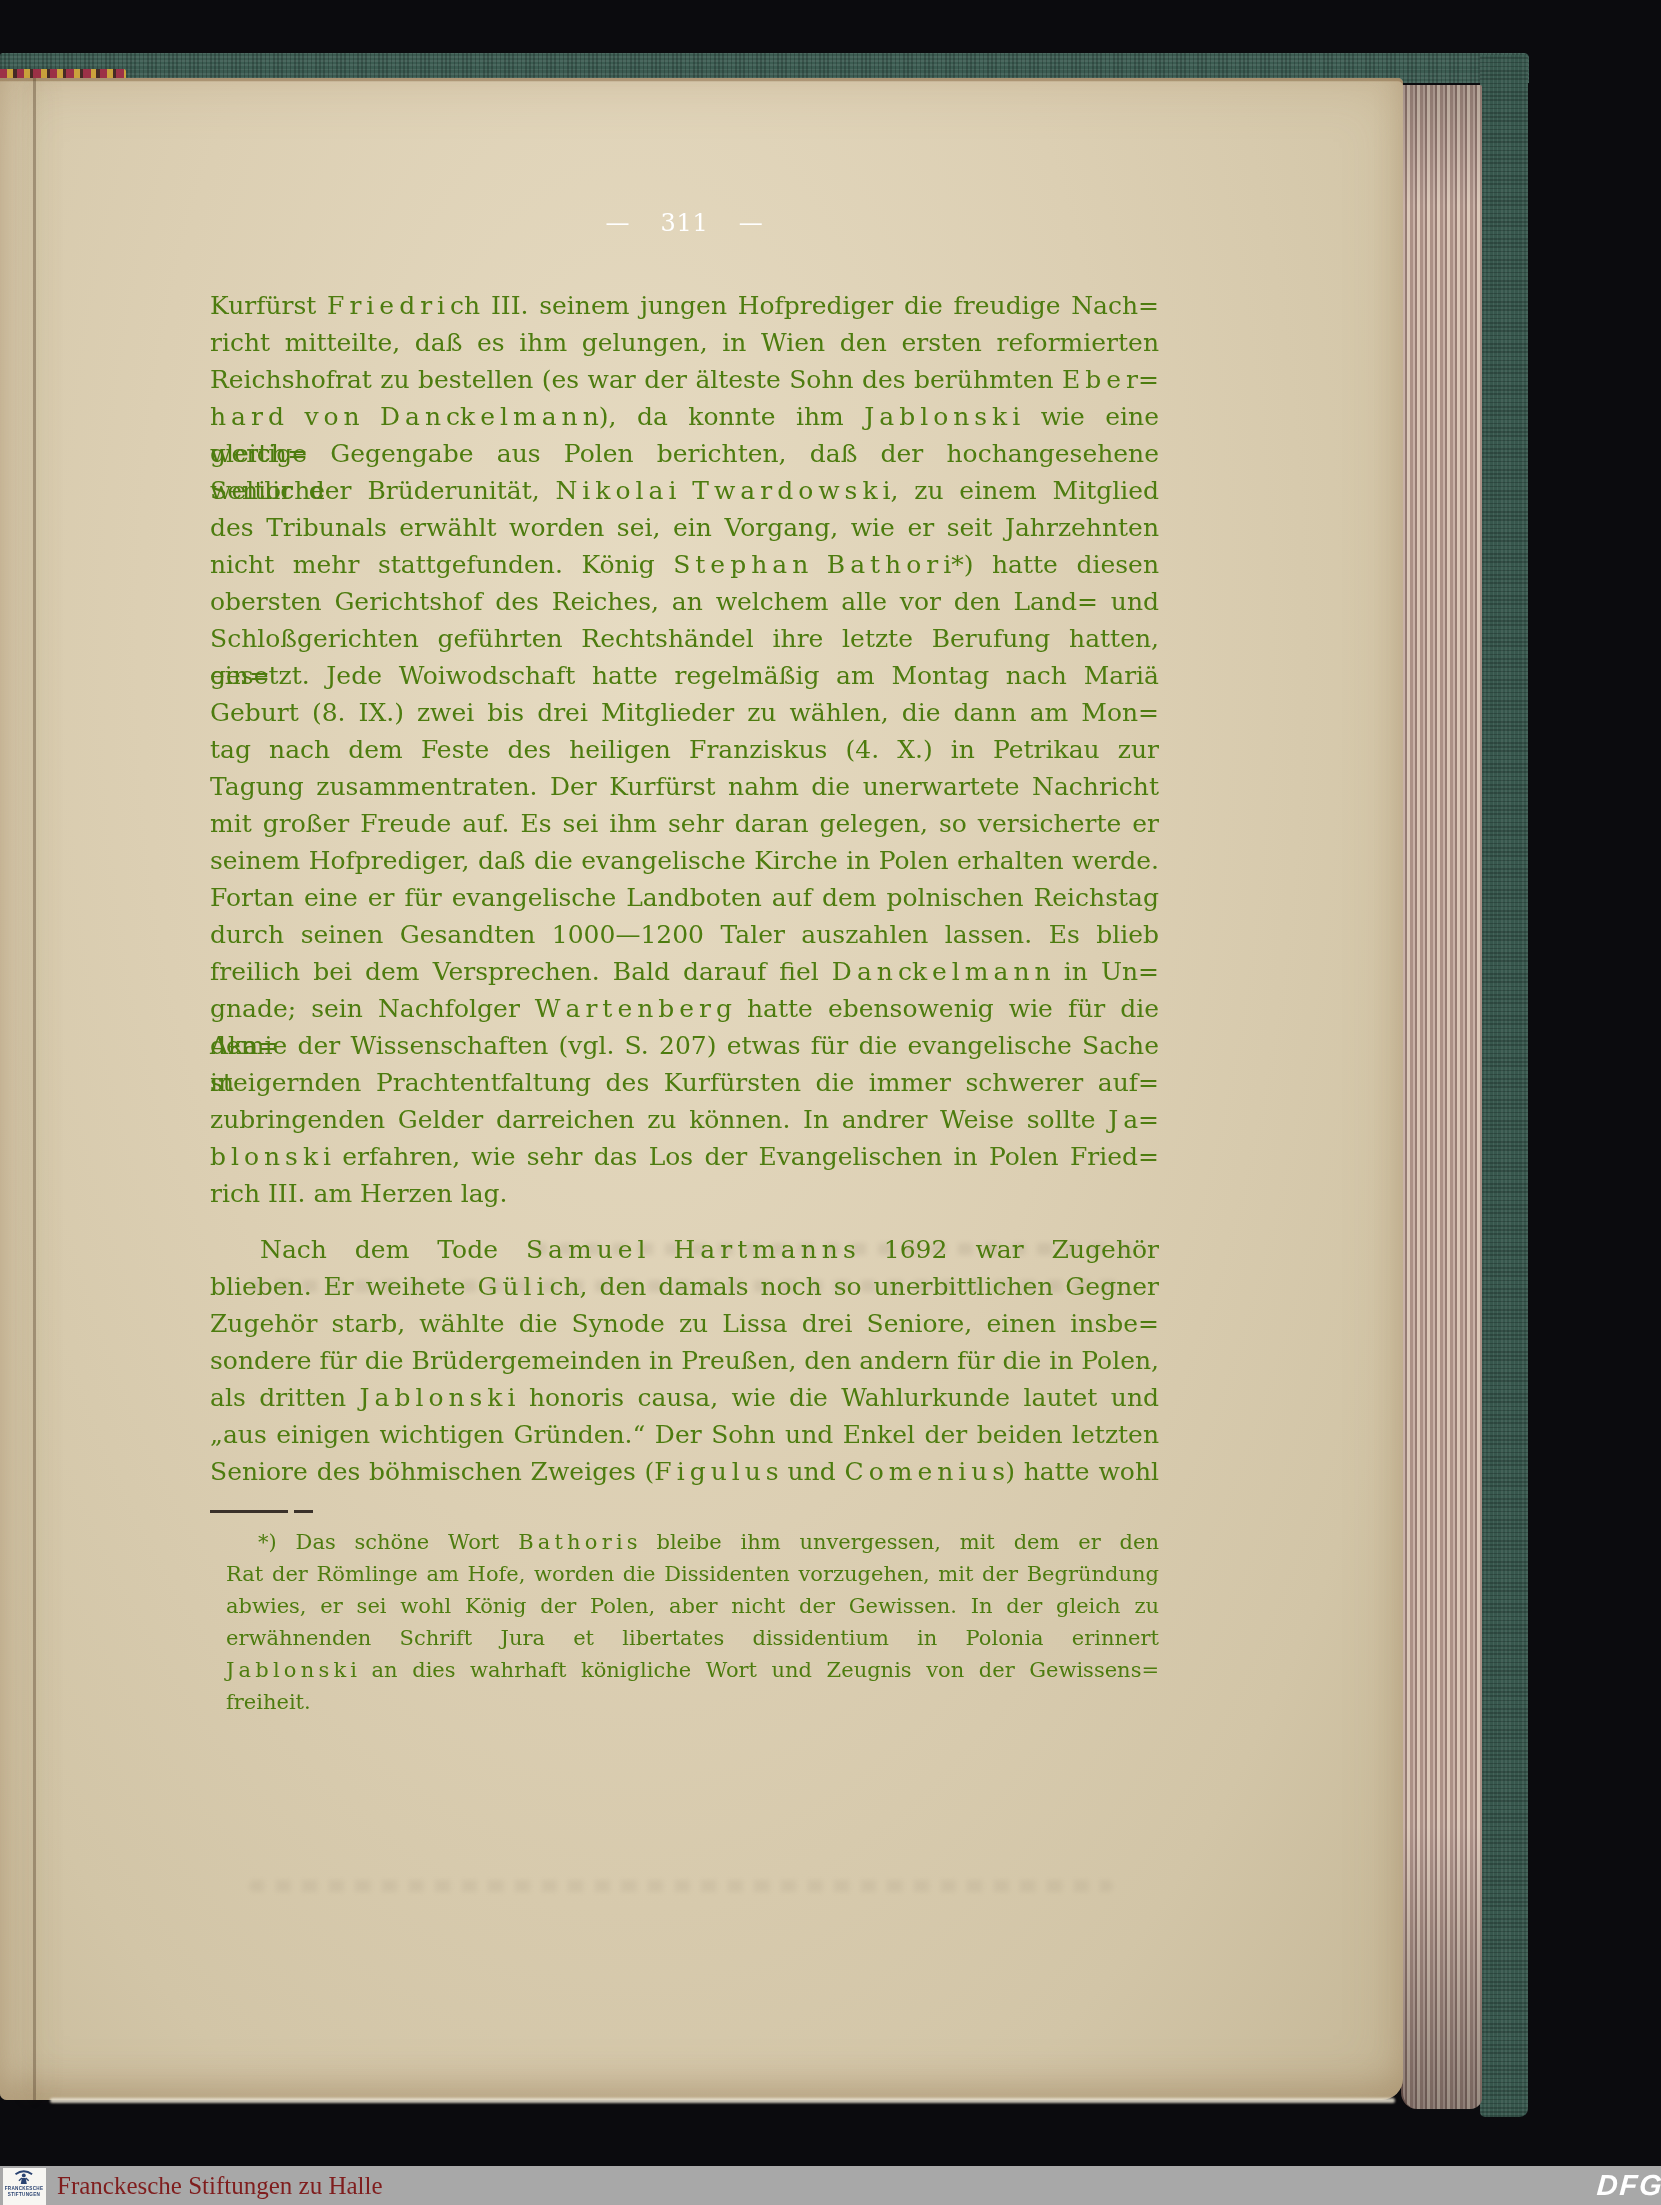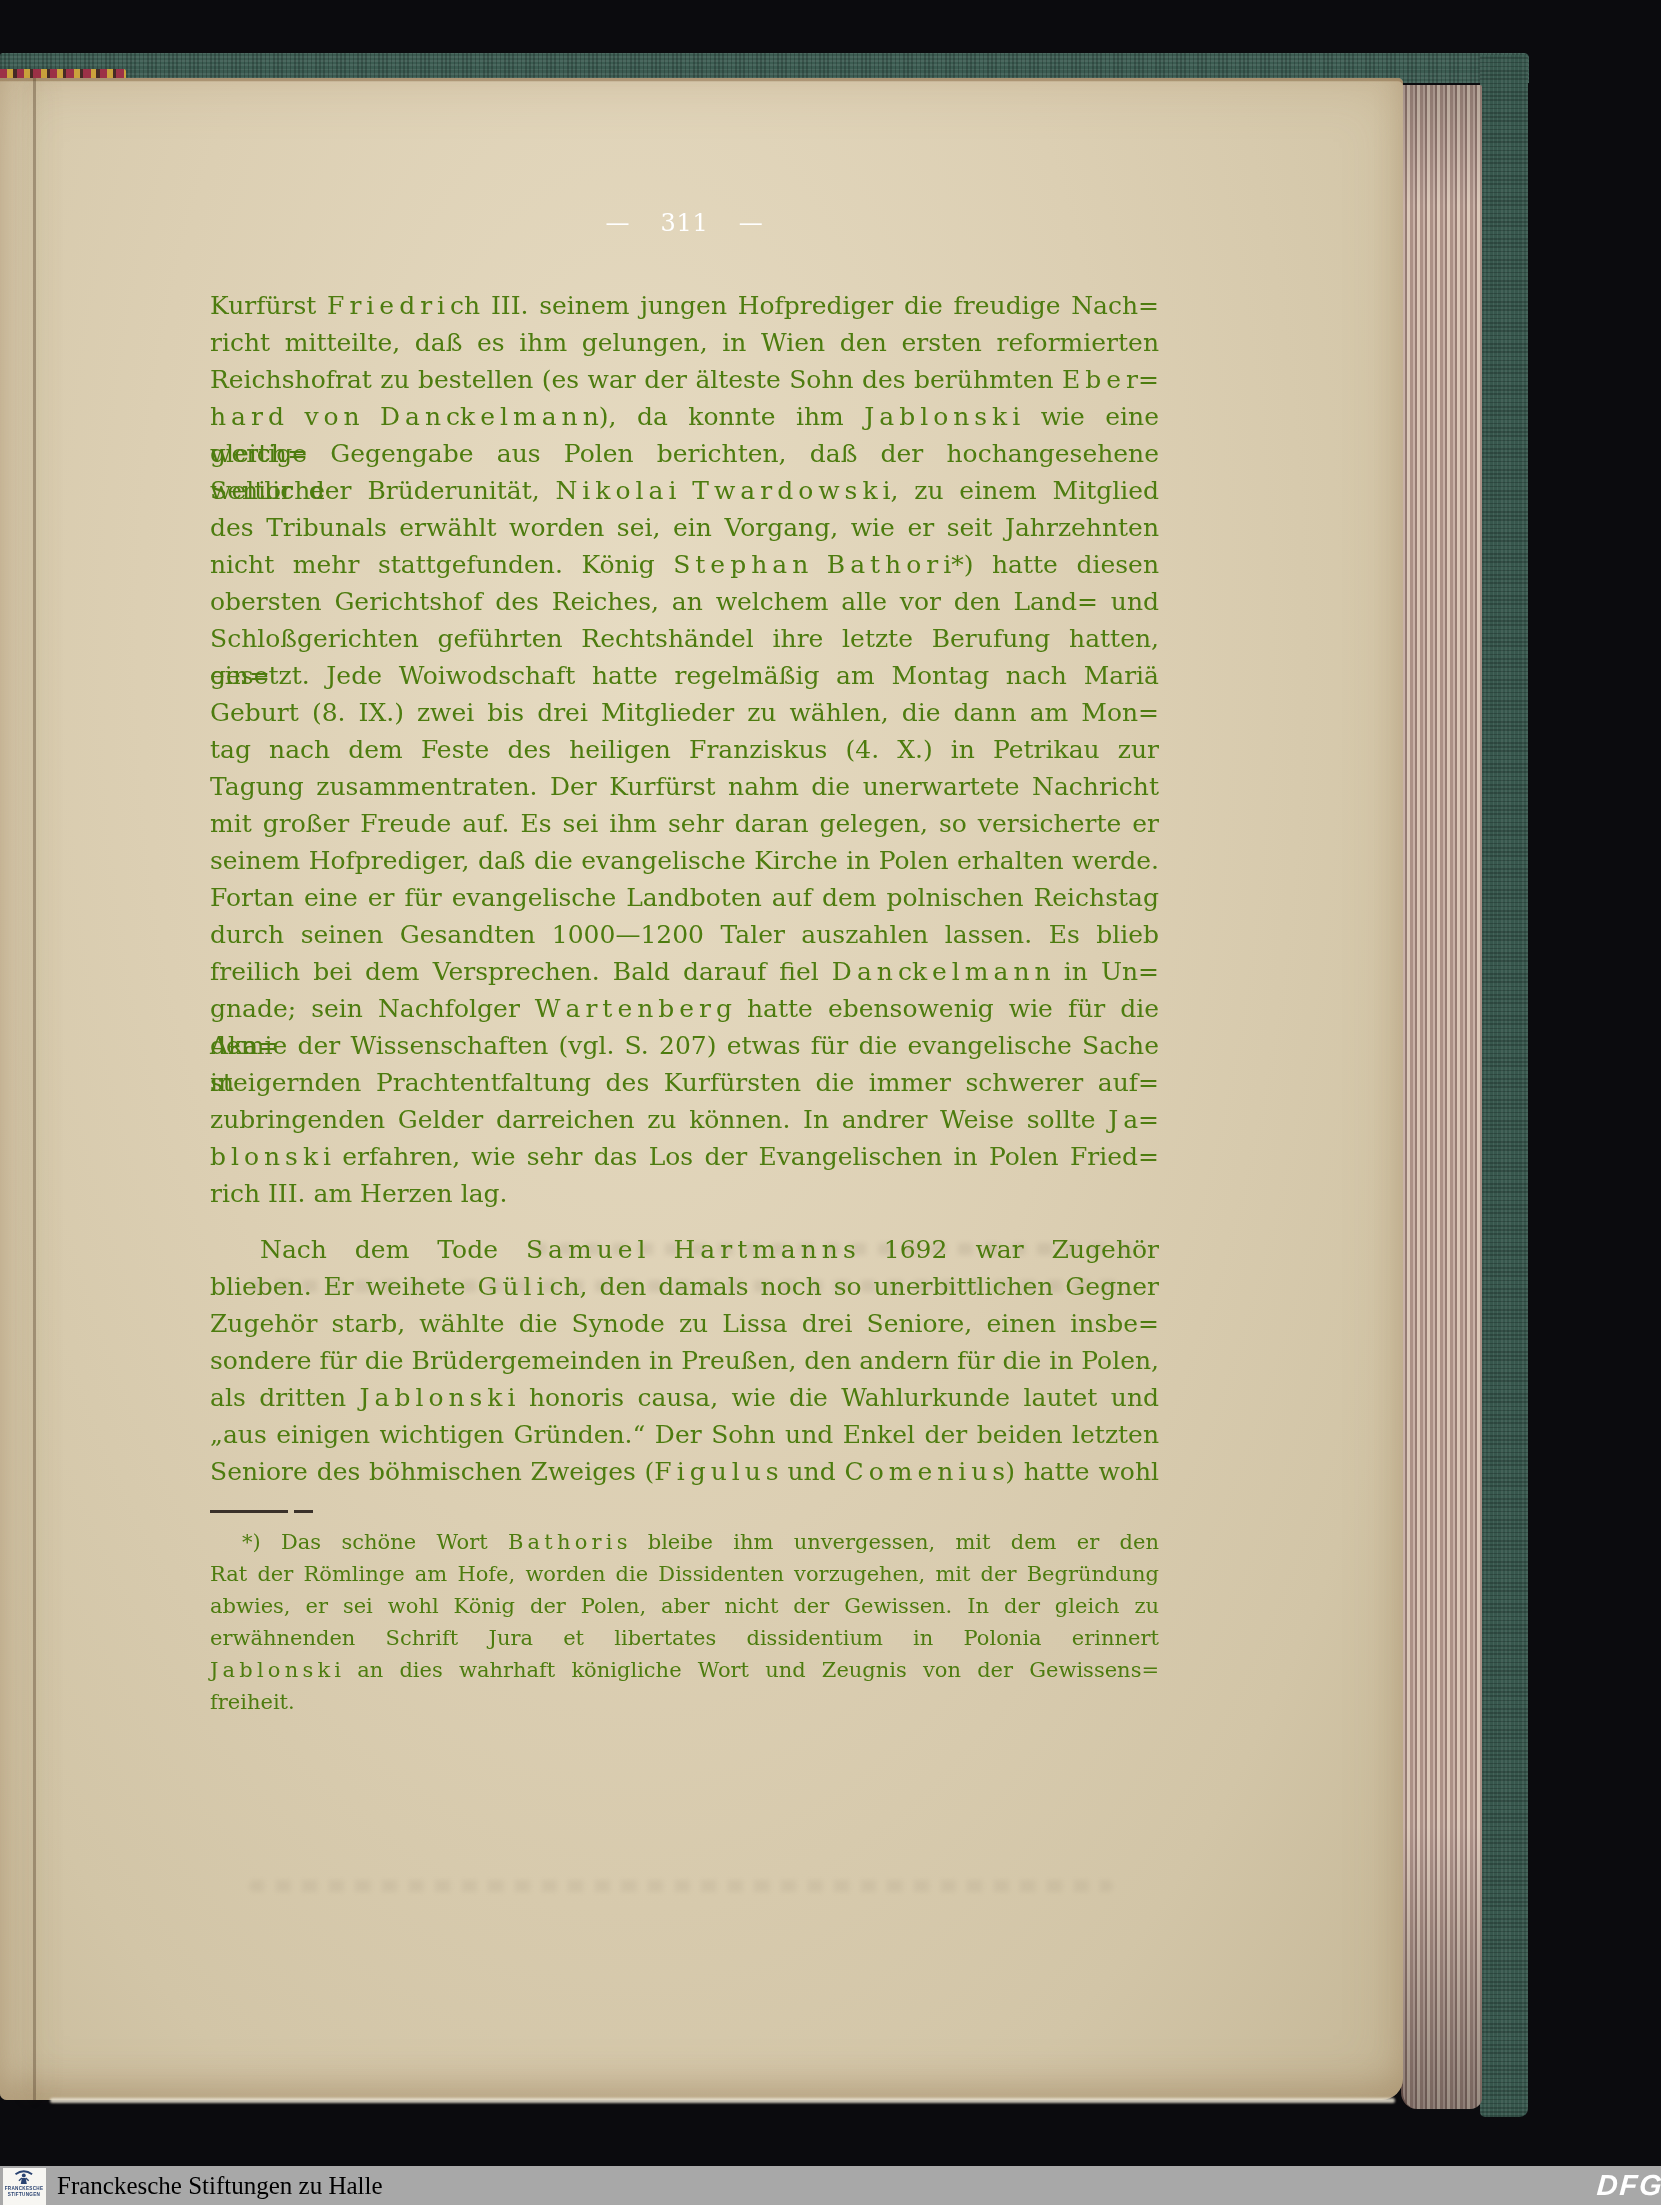--- a/index.html
+++ b/index.html
@@ -69,38 +69,38 @@
     text-align:justify;text-align-last:justify;
     height:37px;line-height:37px;font-size:25px;white-space:normal;
   }
   .para1 .line:last-child{text-align-last:left;}
   .para2{margin-top:19px;}
   .para2 .line:first-child{text-indent:50px;}
   .fn-rule{
     margin-top:20px;width:103px;height:2.5px;
     background:linear-gradient(90deg,#3a312a 0 76%, rgba(0,0,0,0) 76% 82%, #3a312a 82% 100%);
   }
-  .footnote{margin-top:13.3px;}
+  .footnote{margin-top:13.3px;margin-left:16px;}
   .footnote .line{font-size:21px;height:32px;line-height:32px;}
   .footnote .line:first-child{text-indent:32px;}
   .footnote .line:last-child{text-align-last:left;}
   
   .bottom-bar{
     position:absolute;left:0;top:2166px;width:1662px;height:39px;background:#a8a8a8;
   }
   .logo-box{
     position:absolute;left:2.5px;top:1.7px;bottom:0;width:43px;height:37px;
     background:#f7f6f2;text-align:center;color:#2b4472;
     font-family:"Liberation Sans", sans-serif;
   }
   .logo-box svg{display:block;margin:1.7px auto 0 auto;}
   .logo-text{font-size:4.6px;font-weight:bold;letter-spacing:0.3px;line-height:5.8px;}
   .bar-title{
     position:absolute;left:57px;top:0;height:39px;line-height:39px;
-    font-family:"Liberation Serif", serif;font-size:25px;color:#000000;
+    font-family:"Liberation Serif", serif;font-size:25px;color:#7f1d1d;
   }
   .dfg{
     position:absolute;left:1597px;top:0;height:39px;line-height:38px;
     font-family:"Liberation Sans", sans-serif;font-weight:bold;font-style:italic;
     font-size:29px;letter-spacing:1.7px;color:#ffffff;transform:skewX(-4deg);
   }
 </style>
 </head>
 <body>
 

